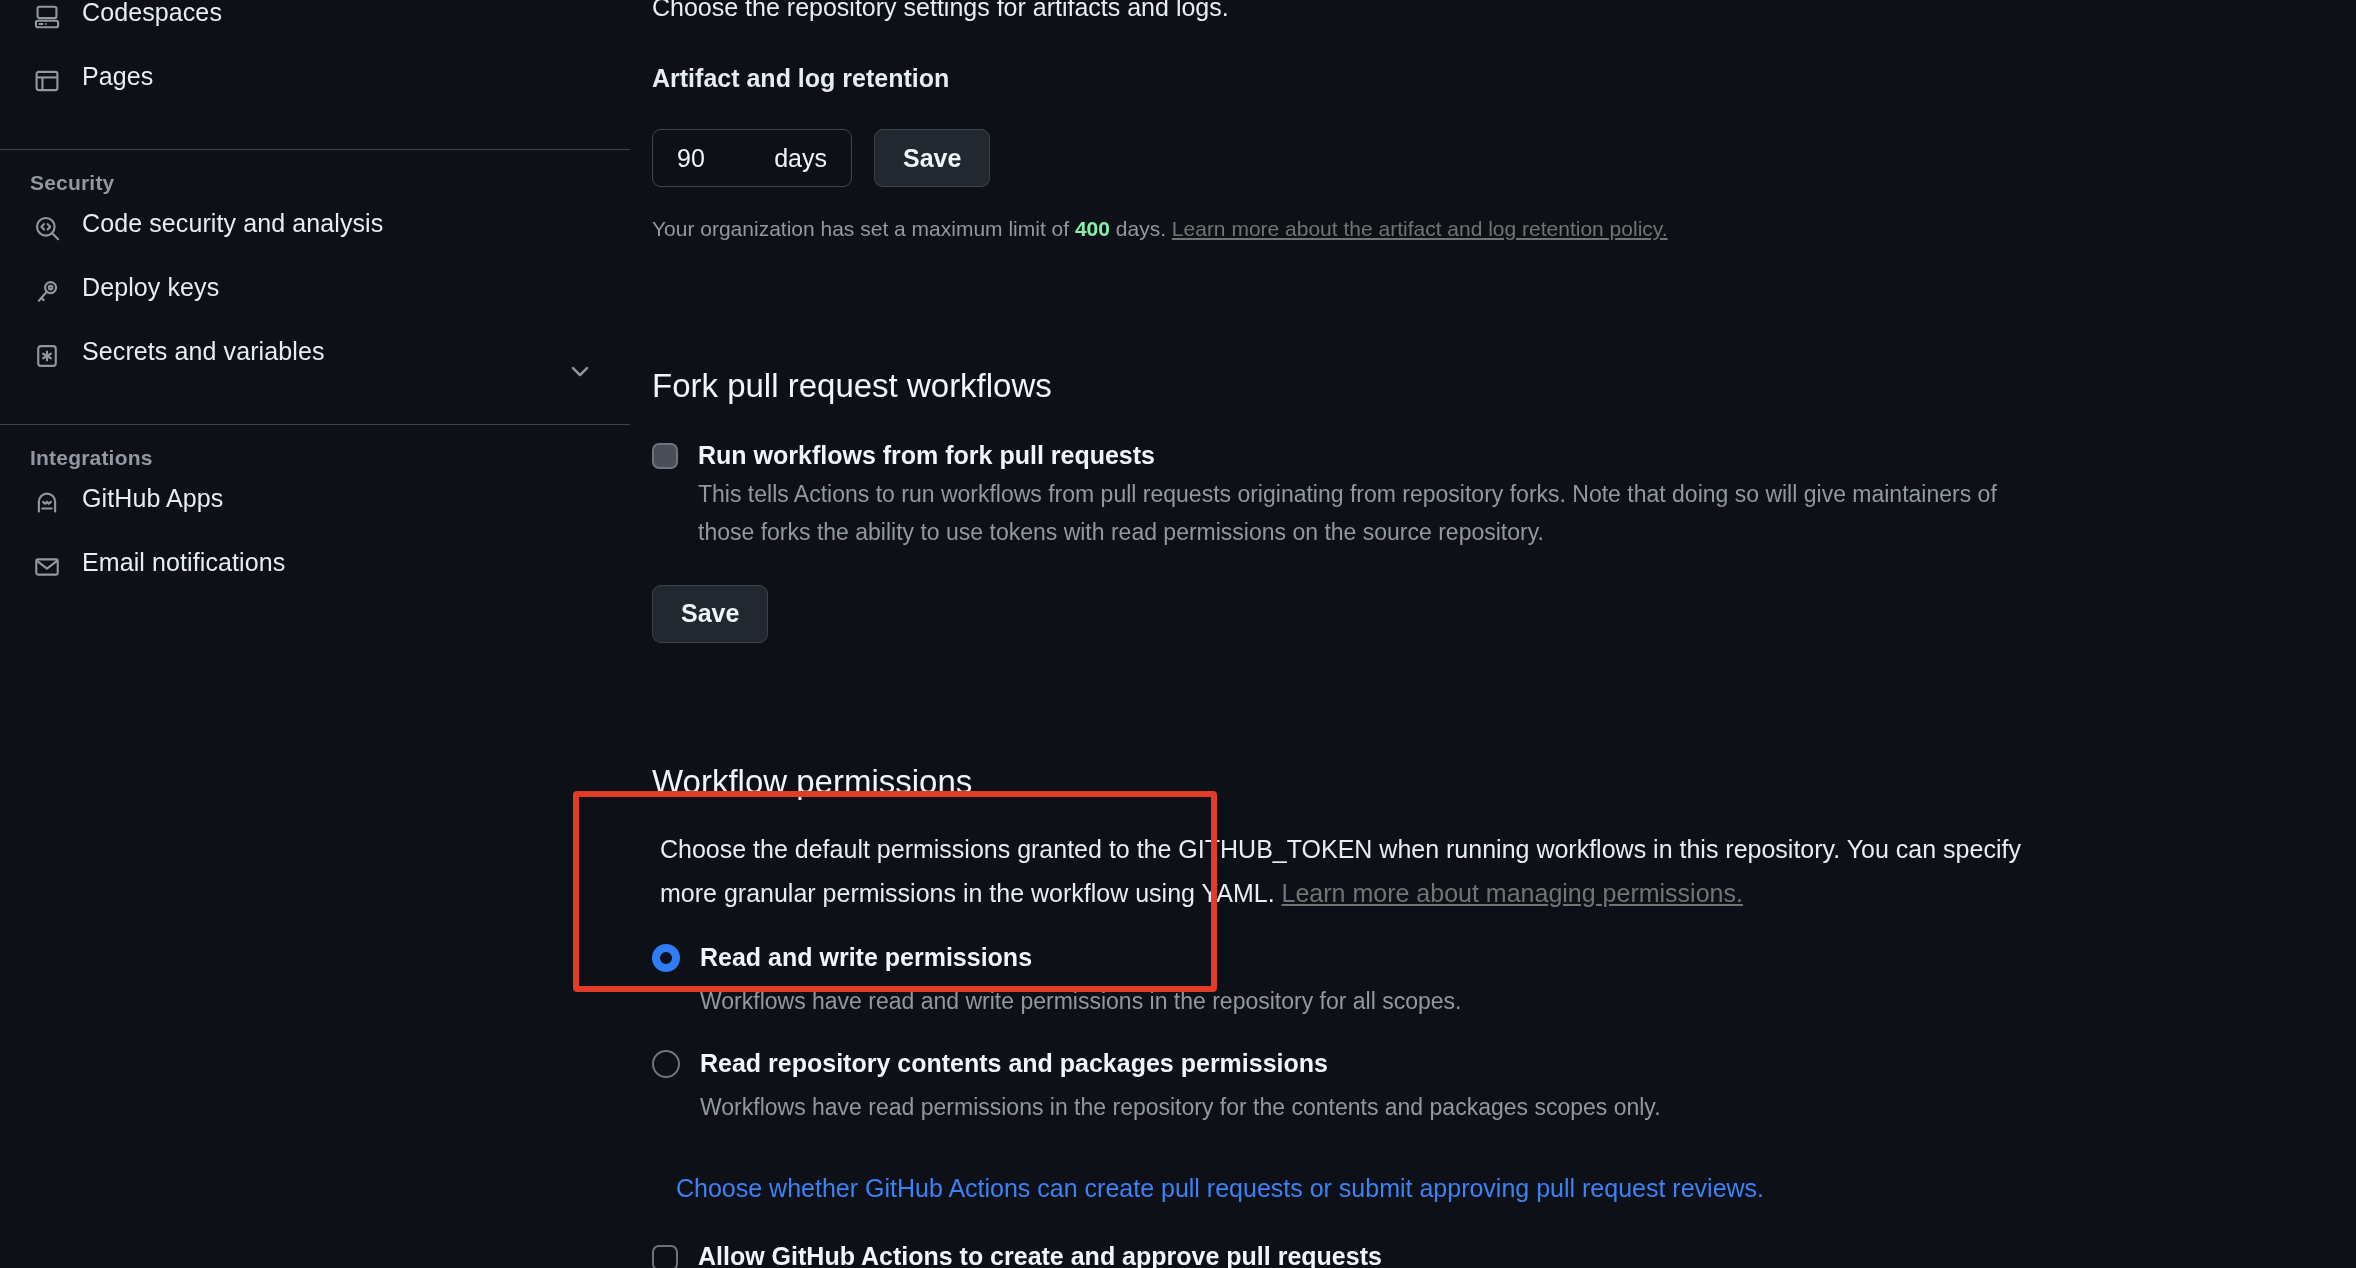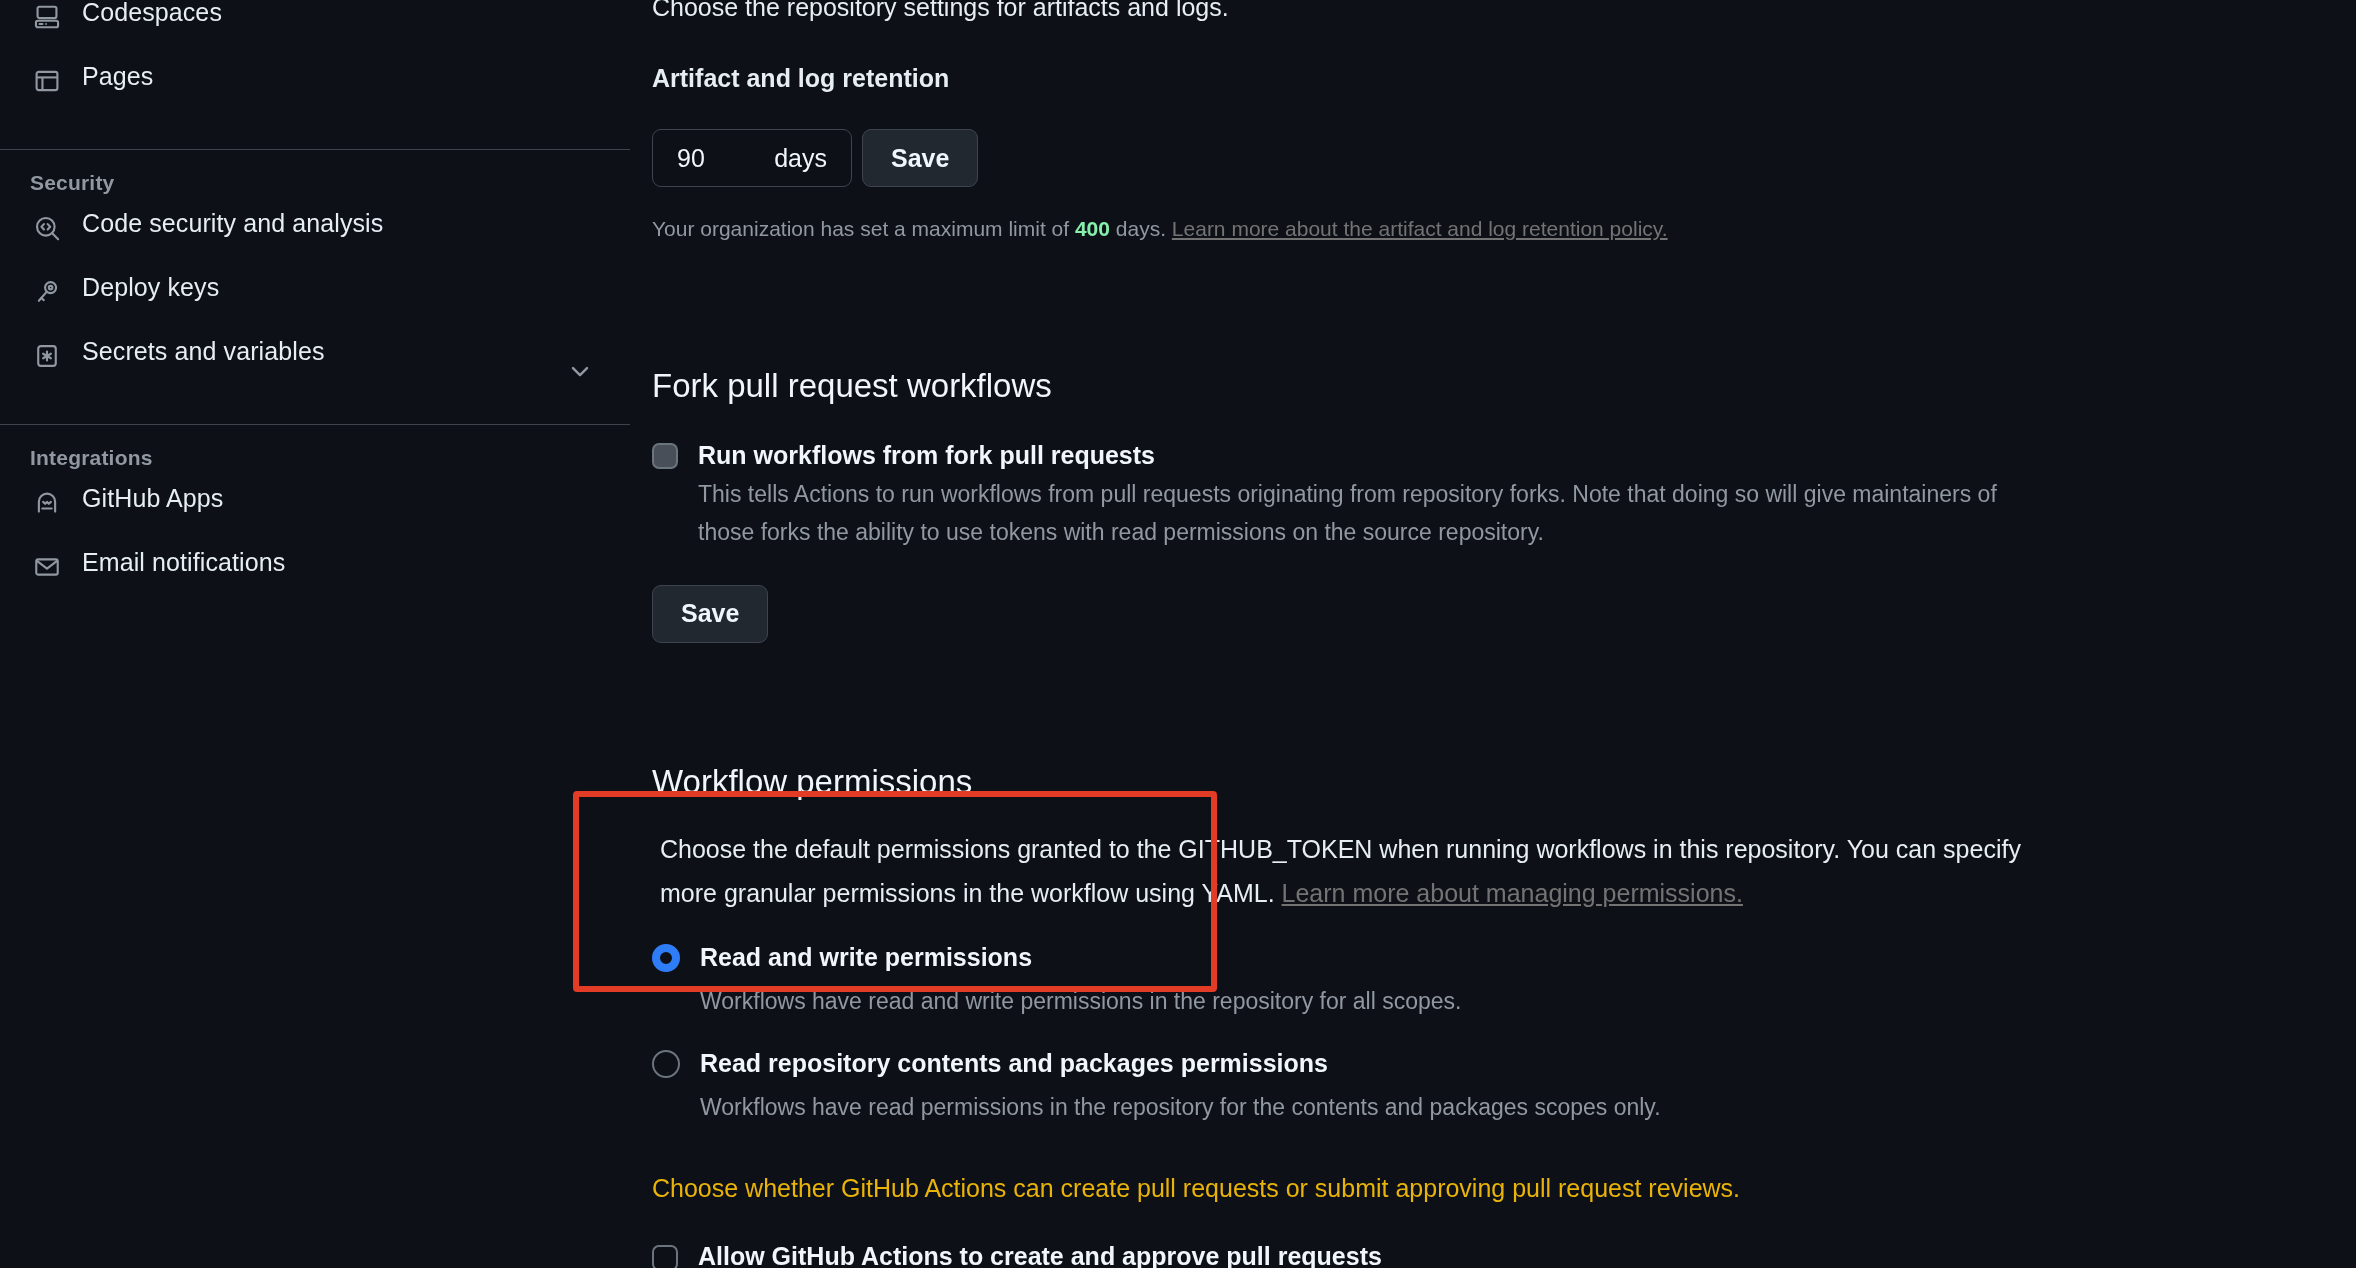--- a/index.html
+++ b/index.html
@@ -98,21 +98,21 @@
     font-size: 25px;
     font-weight: bold;
     color: #e6edf3;
     margin: 0;
     position: relative;
     top: 26px;
   }
   .retention-row {
     display: flex;
     align-items: center;
-    gap: 10px;
+    gap: 22px;
     position: relative;
     top: 62px;
   }
   .days-input {
     width: 200px;
     height: 58px;
     background: #0d1117;
     border: 1px solid #3d444d;
     border-radius: 9px;
     display: flex;
@@ -244,23 +244,24 @@
   }
   .radio-desc {
     font-size: 23px;
     color: #9198a1;
     line-height: 32px;
     margin-left: 48px;
     margin-top: 12px;
   }
   .approve-para {
     font-size: 25px;
-    color: #eab308;
+    color: #3b82f6;
     margin-top: 46px;
     line-height: 38px;
+    margin-left: 24px;
   }
   .final-check-row {
     display: flex;
     align-items: center;
     margin-top: 33px;
   }
 
   
   .annot-box {
     position: absolute;

